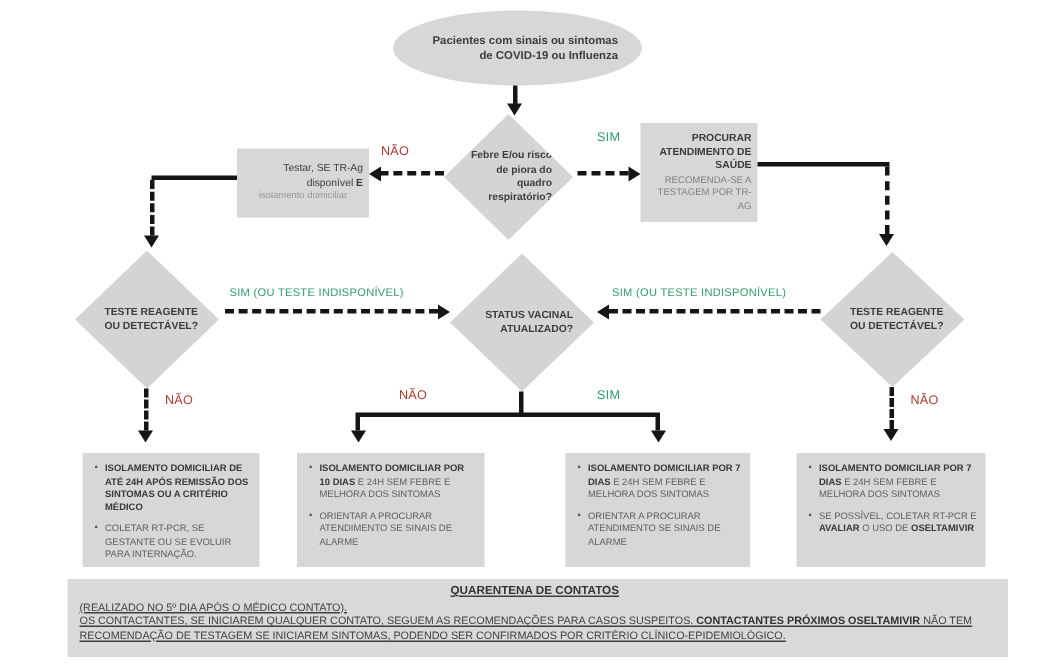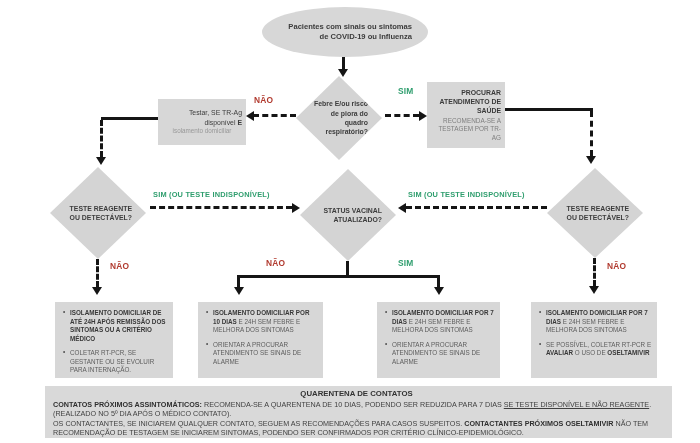--- a/index.html
+++ b/index.html
@@ -20,33 +20,33 @@
   .sl-h { position:absolute; height:3px; background:#151515; }
   .sl-v { position:absolute; width:3px; background:#151515; }
   .dl-h { position:absolute; height:0; border-top:3px dashed #151515; }
   .dl-v { position:absolute; width:0; border-left:3px dashed #151515; }
   .ah { position:absolute; width:0; height:0; }
   .ah-down  { border-left:5px solid transparent; border-right:5px solid transparent; border-top:8px solid #151515; }
   .ah-left  { border-top:5px solid transparent; border-bottom:5px solid transparent; border-right:8px solid #151515; }
   .ah-right { border-top:5px solid transparent; border-bottom:5px solid transparent; border-left:8px solid #151515; }
 
   
-  .lbl { position:absolute; font-weight:bold; font-size:8.4px; letter-spacing:.2px; }
+  .lbl { position:absolute; font-weight:normal; font-size:8.4px; letter-spacing:.2px; }
   .lbl-no  { color:#b13a2f; }
   .lbl-yes { color:#2f9e6e; }
   .lbl-long { font-size:7.4px; }
 
   
   .outcome { position:absolute; top:302px; height:76px; background:#d7d7d7; padding:7px 5px 0 8px; font-size:6.3px; line-height:1.35; color:#5d5d5d; }
   .outcome .item { position:relative; padding-left:7px; margin-bottom:6px; text-align:left; }
   .outcome .item::before { content:"\2022"; position:absolute; left:0; top:-1px; color:#4a4a4a; }
   .outcome .lead { font-weight:bold; color:#383838; }
 
   
-  .quar { position:absolute; left:45px; top:386px; width:627px; height:52px; background:#d9d9d9; padding:3px 12px 0 8px; color:#3f3f3f; }
+  .quar { position:absolute; left:45px; top:386px; width:627px; height:52px; background:#d9d9d9; padding:3px 12px 0 8px; color:#3f3f3f;text-decoration:underline; }
   .quar .q-title { text-align:center; font-weight:bold; font-size:7.8px; margin-bottom:1.5px; color:#333; }
   .quar p { font-size:7.2px; line-height:9.6px; }
   .quar .qb { font-weight:bold; color:#2f2f2f; }
   .quar .qu { text-decoration:underline; }
 </style>
 </head>
 <body>
 
 <div class="canvas">
 
@@ -139,18 +139,17 @@
     <div class="item">ORIENTAR A PROCURAR ATENDIMENTO SE SINAIS DE ALARME</div>
   </div>
 
   <div class="outcome" style="left:531px; width:126px;">
     <div class="item"><span class="lead">ISOLAMENTO DOMICILIAR POR 7 DIAS</span><span> E 24H SEM FEBRE E MELHORA DOS SINTOMAS</span></div>
     <div class="item"><span>SE POSSÍVEL, COLETAR RT-PCR E </span><span class="lead">AVALIAR</span><span> O USO DE </span><span class="lead">OSELTAMIVIR</span></div>
   </div>
 
   <div class="quar">
     <div class="q-title">QUARENTENA DE CONTATOS</div>
-    <p><span class="qb">CONTATOS  PRÓXIMOS ASSINTOMÁTICOS:</span><span> RECOMENDA-SE A QUARENTENA DE 10 DIAS, PODENDO SER REDUZIDA PARA 7 DIAS </span><span class="qu">SE TESTE DISPONÍVEL E NÃO REAGENTE</span><span>.</span></p>
     <p>(REALIZADO NO 5º DIA APÓS O MÉDICO CONTATO).</p>
     <p><span>OS CONTACTANTES, SE INICIAREM QUALQUER CONTATO, SEGUEM AS  RECOMENDAÇÕES PARA CASOS SUSPEITOS. </span><span class="qb">CONTACTANTES PRÓXIMOS OSELTAMIVIR</span><span> NÃO TEM RECOMENDAÇÃO DE TESTAGEM SE INICIAREM SINTOMAS, PODENDO SER CONFIRMADOS POR CRITÉRIO CLÍNICO-EPIDEMIOLÓGICO.</span></p>
   </div>
 
 </div>
 
 </body></html>

